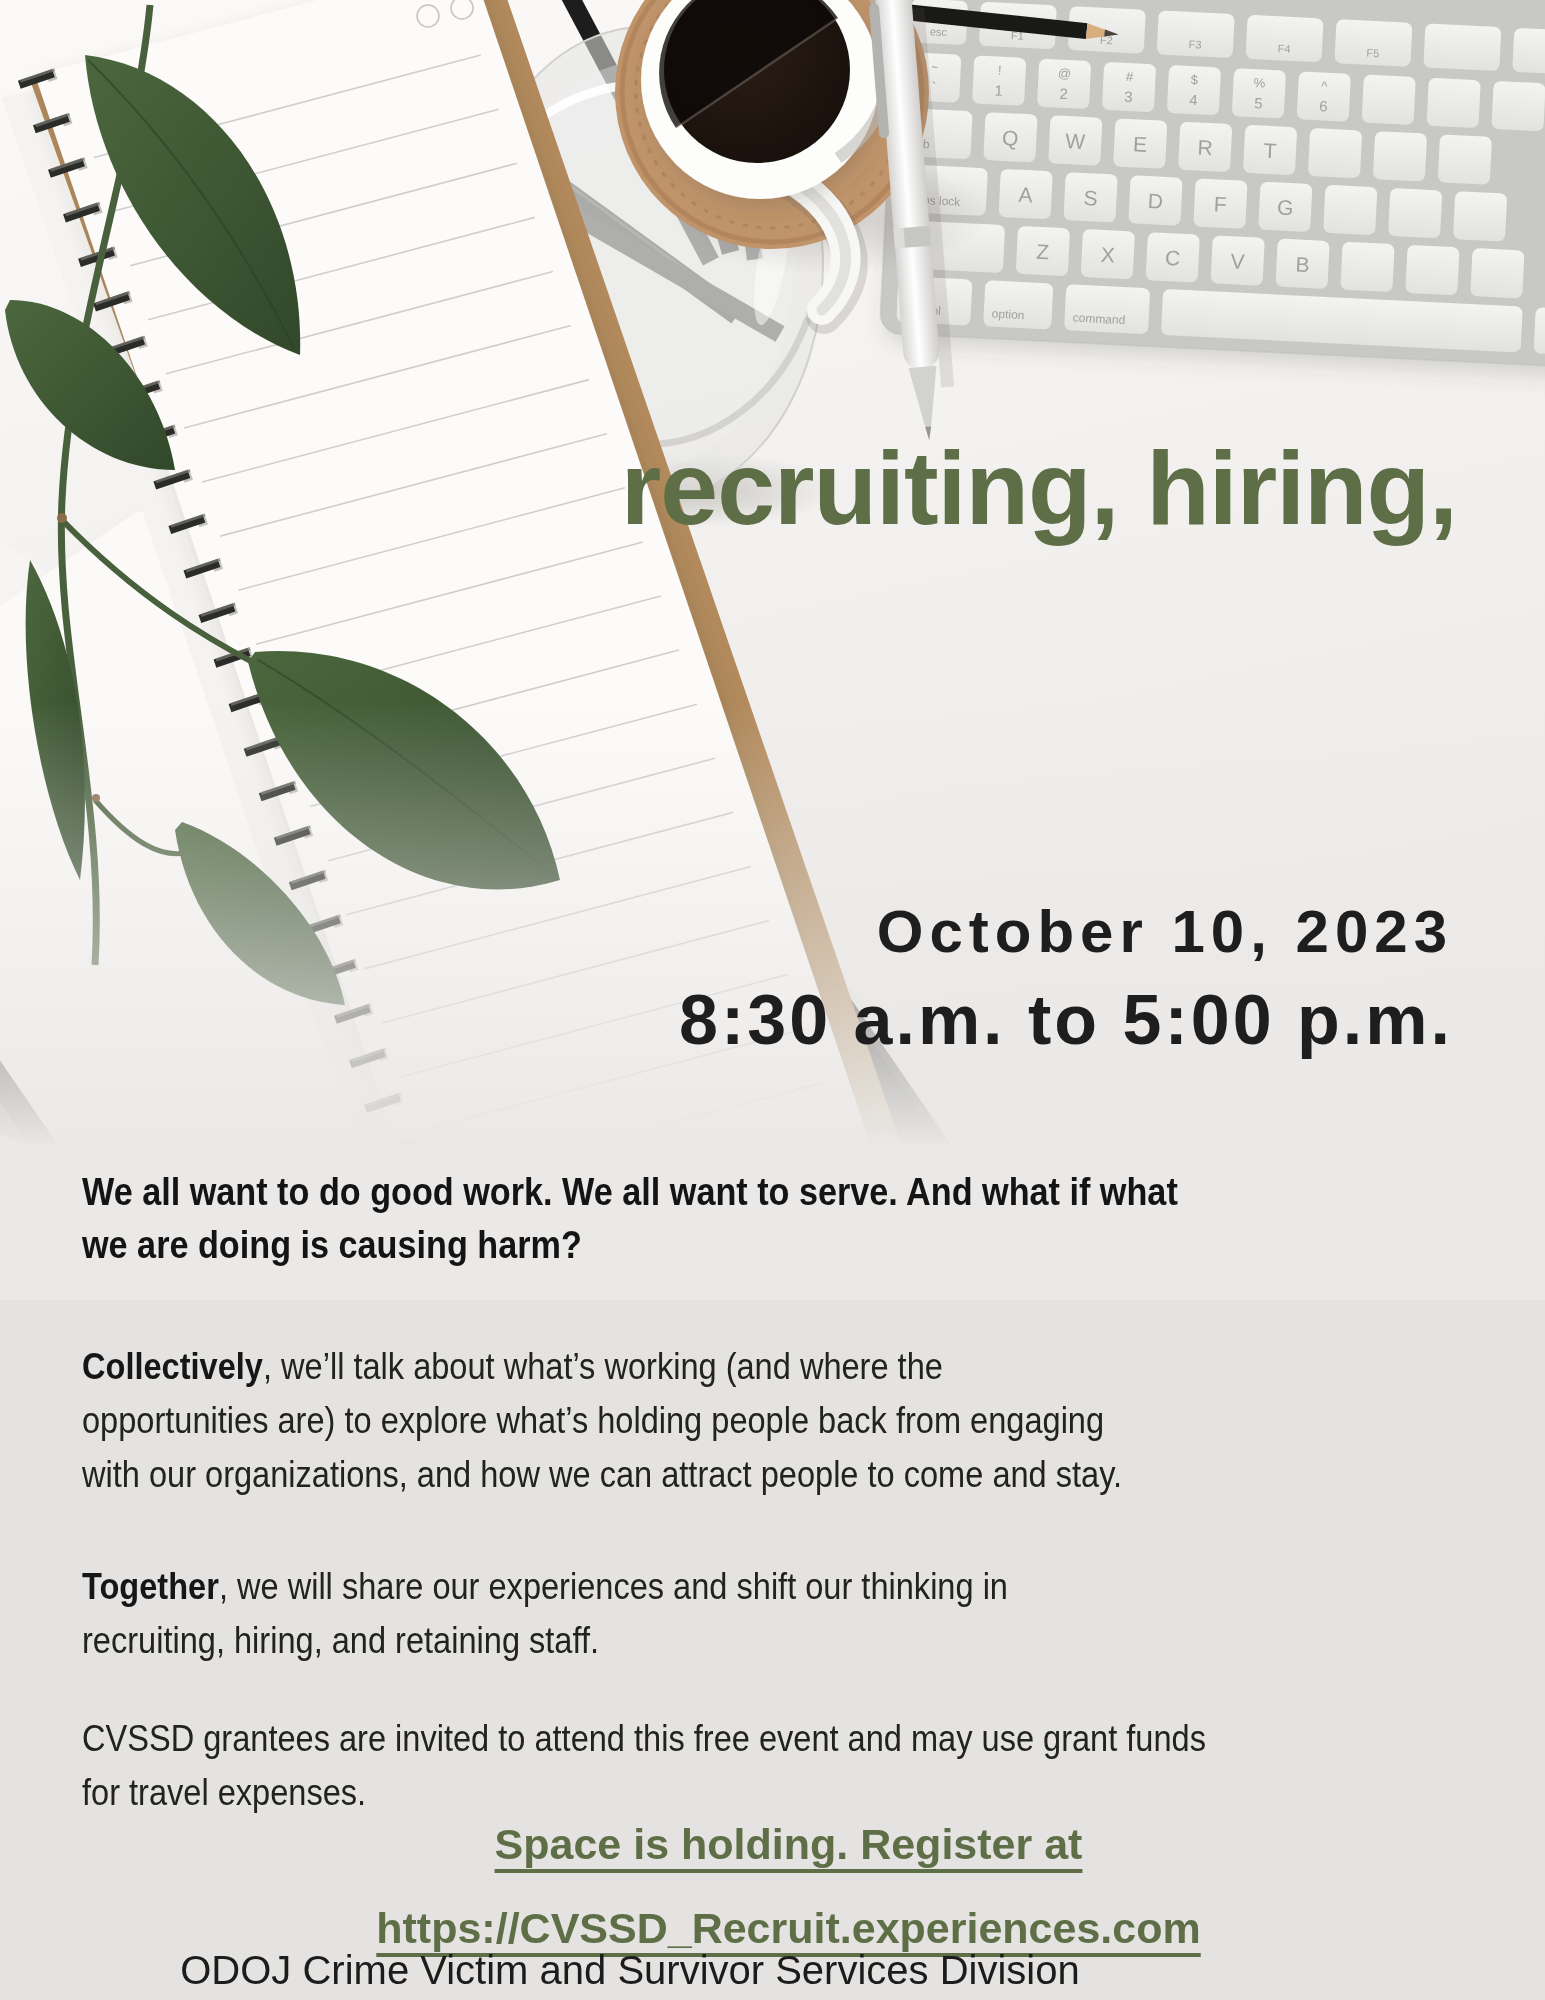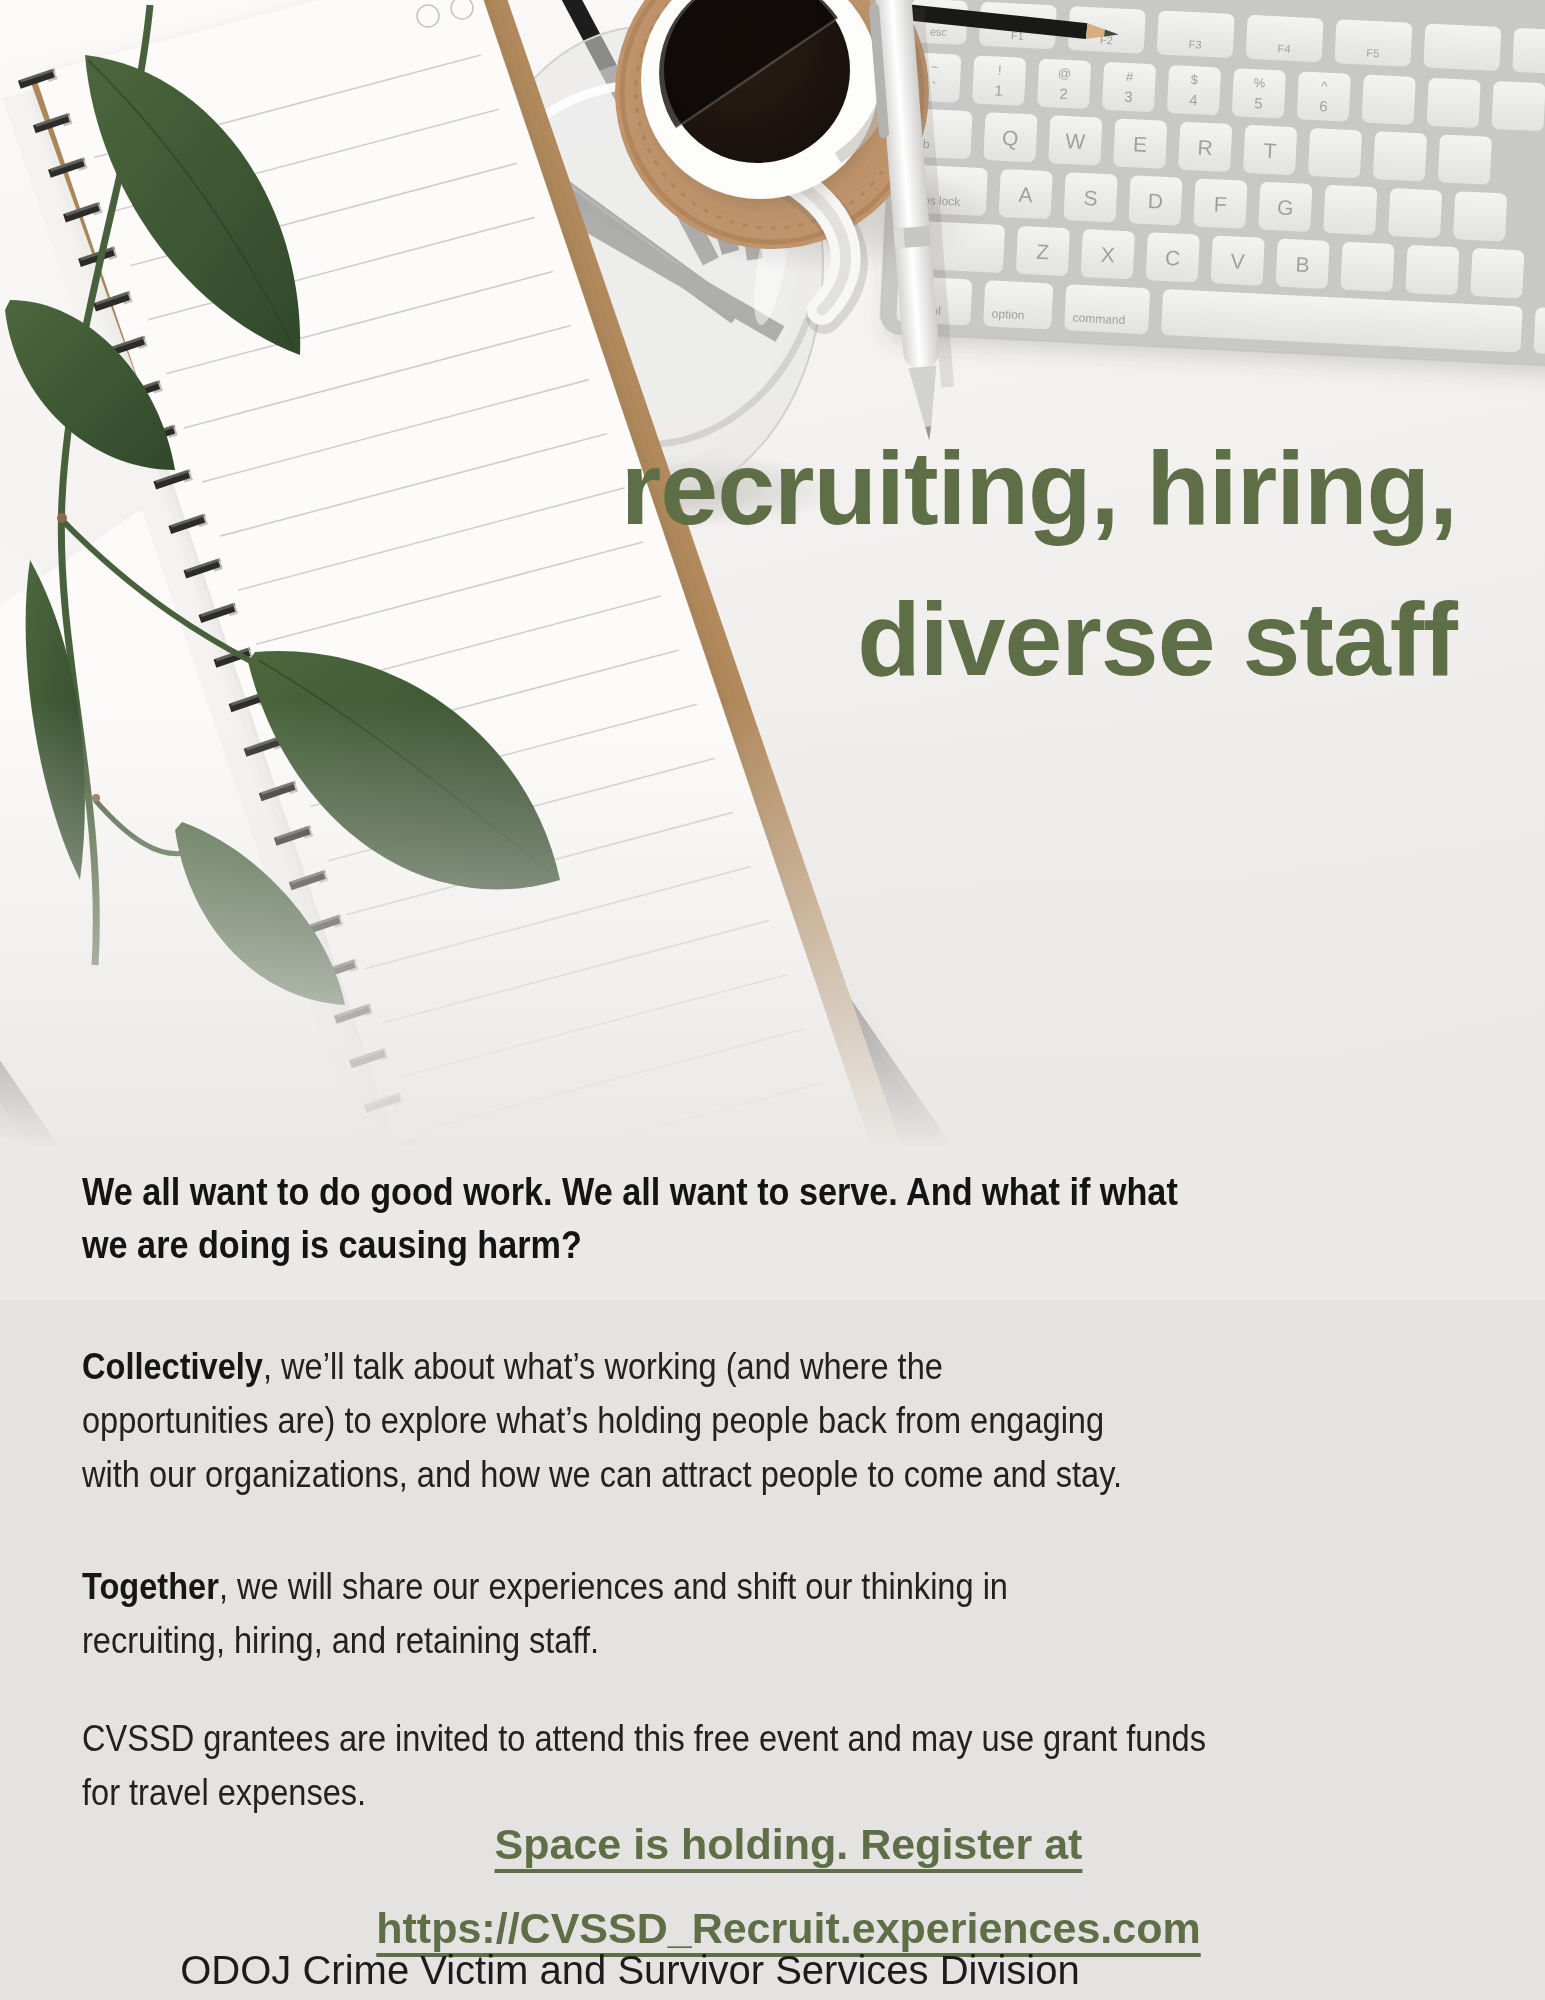--- a/index.html
+++ b/index.html
@@ -311,23 +311,26 @@
     </g>
 
     <rect x="0" y="700" width="1545" height="450" fill="url(#fadeGrad)"></rect>
     <rect x="0" y="1145" width="1545" height="155" fill="#eae9e7"></rect>
   </svg>
 
   <div class="band"></div>
 
   <div class="title">
     <div>recruiting, hiring,</div>
-    <div>diverse staff</div>
-  </div>
-
+  </div>
+
+  <div class="datetime">
+    <div class="d1">October 10, 2023</div>
+    <div class="d2">8:30 a.m. to 5:00 p.m.</div>
+  </div>
 
   <div class="intro">
     <div>We all want to do good work. We all want to serve. And what if what</div>
     <div>we are doing is causing harm?</div>
   </div>
 
   <div class="para" id="p1">
     <div><b>Collectively</b><span>, we’ll talk about what’s working (and where the</span></div>
     <div>opportunities are) to explore what’s holding people back from engaging</div>
     <div>with our organizations, and how we can attract people to come and stay.</div>

